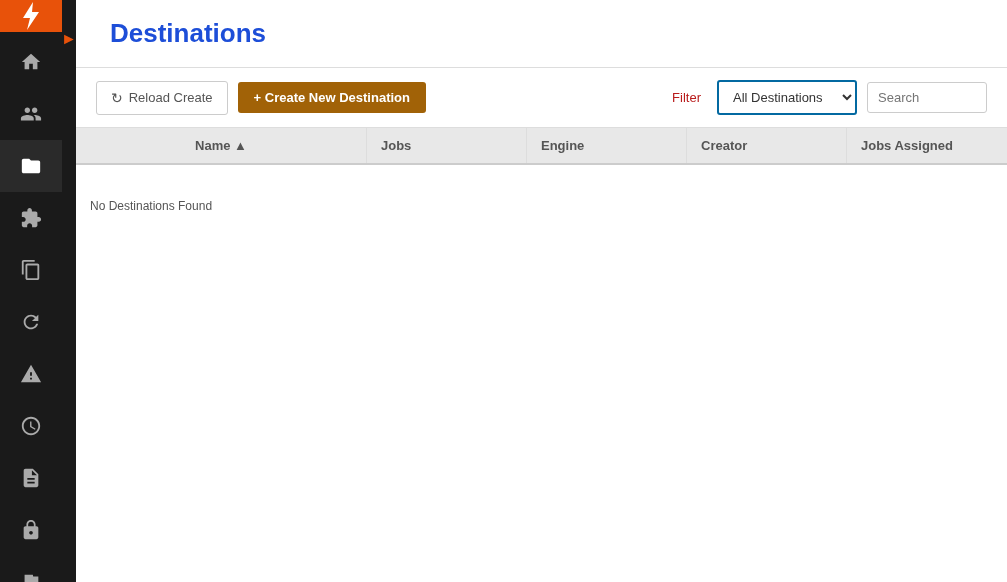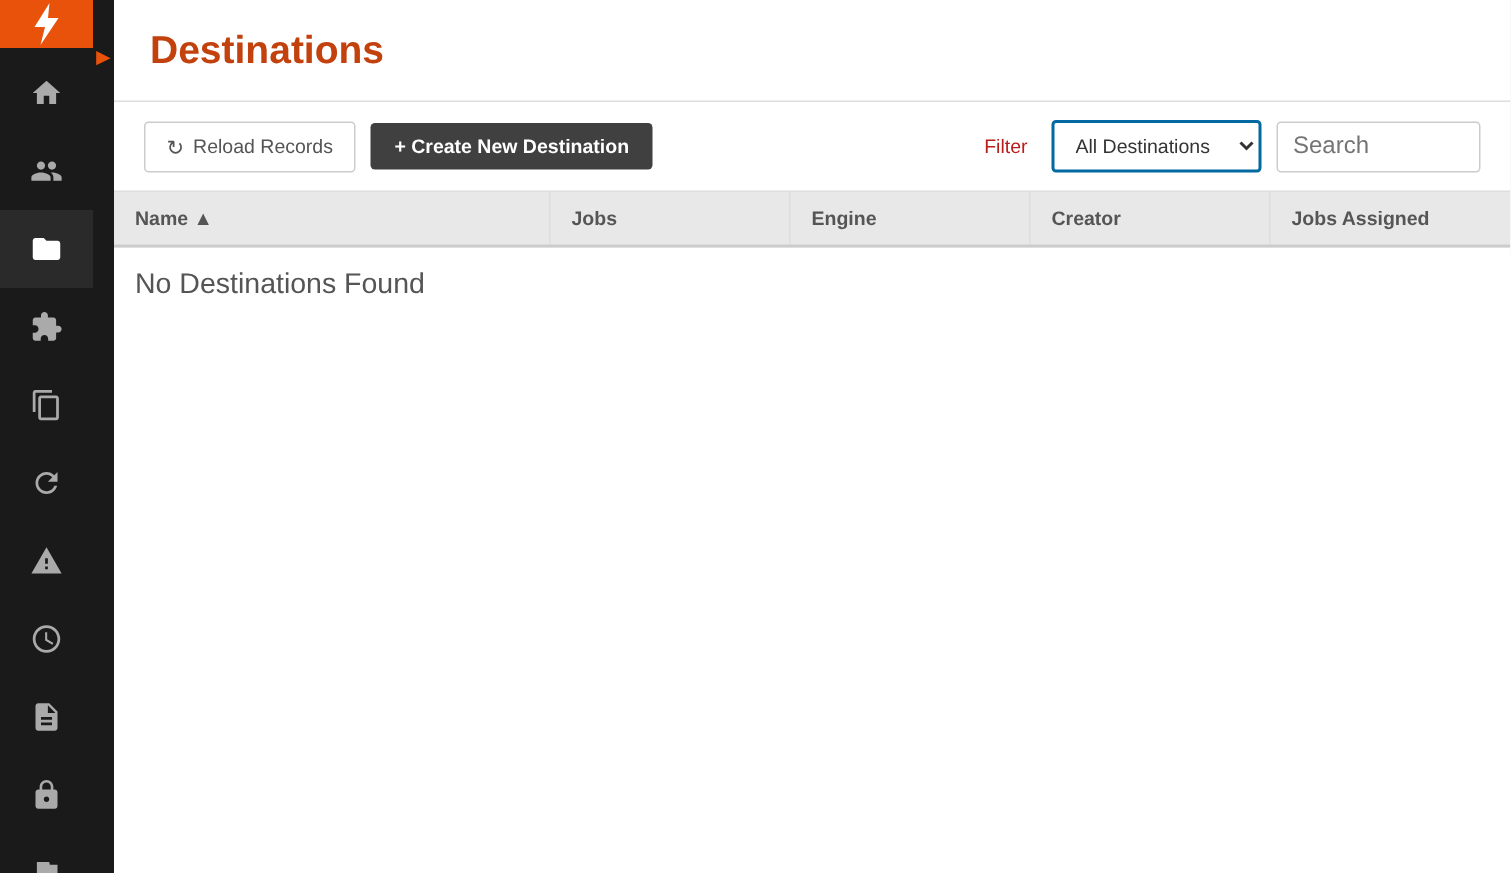--- a/index.html
+++ b/index.html
@@ -56,22 +56,22 @@
     .page-header {
       background: #fff;
       padding: 18px 20px;
       border-bottom: 1px solid #ddd;
       display: flex;
       align-items: center;
     }
     .page-title {
       font-size: 26px;
       font-weight: bold;
-      color: #c2410c;
-      margin-left: 4px;
+      color: #1d4ed8;
+      margin-left: 14px;
     }
 
     
     .toolbar {
       background: #fff;
       padding: 12px 20px;
       border-bottom: 1px solid #ddd;
       display: flex;
       align-items: center;
       gap: 10px;
@@ -82,21 +82,21 @@
       padding: 8px 14px;
       cursor: pointer;
       font-size: 13px;
       color: #555;
       border-radius: 3px;
       display: flex;
       align-items: center;
       gap: 6px;
     }
     .btn-create {
-      background: #404040;
+      background: #a16207;
       border: none;
       padding: 8px 16px;
       cursor: pointer;
       font-size: 13px;
       color: #fff;
       border-radius: 3px;
       display: flex;
       align-items: center;
       gap: 6px;
       font-weight: bold;
@@ -114,23 +114,23 @@
       font-size: 13px;
       color: #333;
       background: #fff;
       cursor: pointer;
       min-width: 140px;
     }
     .search-input {
       padding: 7px 10px;
       border: 1px solid #ccc;
       border-radius: 3px;
-      font-size: 16px;
+      font-size: 13px;
       color: #333;
-      width: 136px;
+      width: 120px;
     }
 
     
     .table-area {
       flex: 1;
       background: #fff;
       overflow: auto;
     }
     .table-container {
       width: 100%;
@@ -143,26 +143,27 @@
       padding: 0;
     }
     .th {
       padding: 10px 14px;
       font-size: 13px;
       font-weight: bold;
       color: #555;
       border-right: 1px solid #ddd;
     }
     .th:last-child { border-right: none; }
-    .th.sortable { cursor: pointer; }
+    .th.sortable { cursor: pointer; text-align: center; }
     .table-body {}
     .no-records {
       padding: 14px 14px;
       color: #555;
-      font-size: 19px;
+      font-size: 12px;
+      margin-top: 20px;
     }
     .display-info {
       padding: 10px 20px;
       font-size: 12px;
       color: #777;
       background: #f9f9f9;
       border-top: 1px solid #eee;
     }
   </style>
 </head>
@@ -239,21 +240,21 @@
 
 <div class="main">
 
   <div class="page-header">
     <h1 class="page-title">Destinations</h1>
   </div>
 
   <div class="toolbar">
     <button class="btn-reload">
       <span style="font-size:14px;">↻</span>
-      <span>Reload Records</span>
+      <span>Reload Create</span>
     </button>
     <button class="btn-create">
       <span>+ Create New Destination</span>
     </button>
     <div class="toolbar-spacer"></div>
     <span class="filter-label">Filter</span>
     <select class="filter-select">
       <option>All Destinations</option>
       <option>Active</option>
       <option>Inactive</option>

